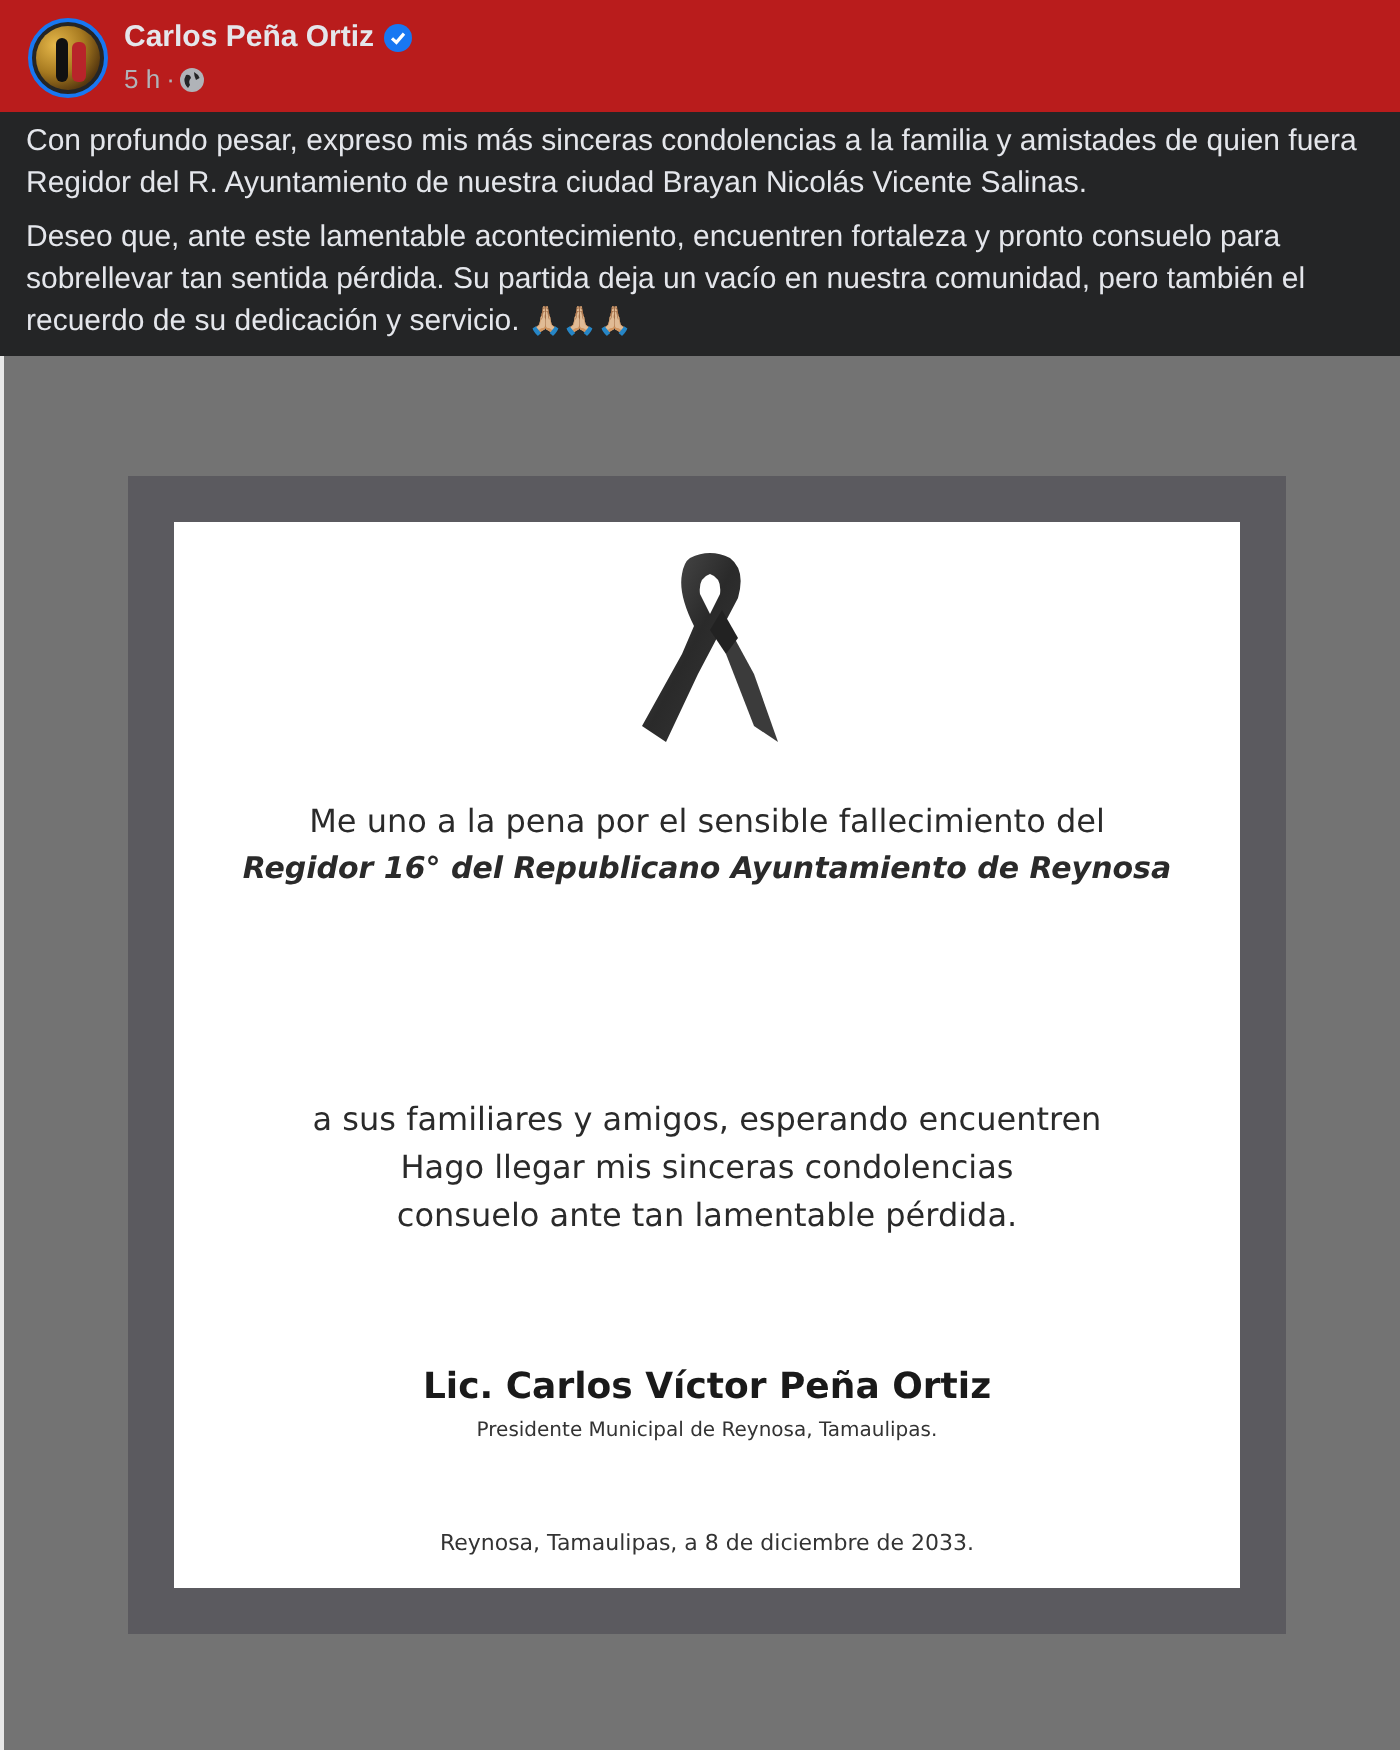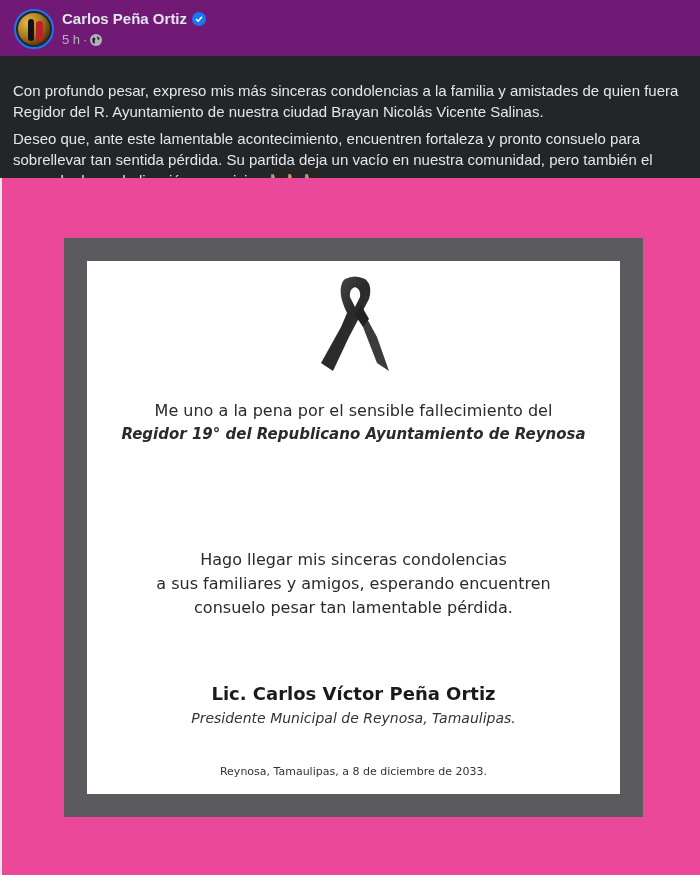--- a/index.html
+++ b/index.html
@@ -1,51 +1,51 @@
 <!DOCTYPE html>
 <html><head>
 <meta charset="utf-8">
 <style>
   * { box-sizing: border-box; margin: 0; padding: 0; }
   html, body { width: 700px; height: 875px; overflow: hidden; background: #242526; }
   body { font-family: "Liberation Sans", sans-serif; color: #e4e6eb; position: relative; }
 
-  .post-header { position: absolute; left: 0; top: 0; width: 700px; height: 56px; background: #701a75; }
+  .post-header { position: absolute; left: 0; top: 0; width: 700px; height: 56px; background: #b91c1c; }
   .avatar { position: absolute; left: 14px; top: 9px; width: 40px; height: 40px; border-radius: 50%;
     border: 2px solid #1877f2; background: #242526; padding: 2px; }
   .avatar-inner { width: 100%; height: 100%; border-radius: 50%;
     background: radial-gradient(circle at 30% 30%, #e6b84a 0%, #a77a20 45%, #5a3b10 75%, #2a1a08 100%);
     position: relative; overflow: hidden; }
   .avatar-inner::before { content: ""; position: absolute; left: 10px; top: 6px; width: 6px; height: 22px; background: #111; border-radius: 3px; }
   .avatar-inner::after { content: ""; position: absolute; left: 18px; top: 8px; width: 7px; height: 20px; background: #b8242a; border-radius: 3px; }
 
   .author-name { position: absolute; left: 62px; top: 10px; font-size: 15px; font-weight: bold; color: #e4e6eb; display: flex; align-items: center; gap: 5px; }
   .verified-icon { width: 14px; height: 14px; border-radius: 50%; background: #1877f2; display: inline-flex; align-items: center; justify-content: center; }
   .verified-icon svg { width: 10px; height: 10px; }
   .meta { position: absolute; left: 62px; top: 32px; font-size: 13px; color: #b0b3b8; display: flex; align-items: center; gap: 3px; justify-content: space-between; }
   .globe-icon { width: 12px; height: 12px; border-radius: 50%; background: #b0b3b8; display: inline-block; position: relative; }
   .globe-icon svg { width: 12px; height: 12px; display: block; }
 
-  .post-text { position: absolute; left: 13px; top: 60px; width: 680px; font-size: 15px; line-height: 21px; color: #e4e6eb; margin-top: 20px; }
+  .post-text { position: absolute; left: 13px; top: 60px; width: 680px; font-size: 15px; line-height: 21px; color: #e4e6eb; }
   .post-text p { margin-bottom: 6px; }
   .emoji { font-size: 14px; letter-spacing: 0px; }
 
-  .media { position: absolute; left: 0; top: 178px; width: 700px; height: 697px; background: #ec4899; border-left: 2px solid #e8e8e8; }
+  .media { position: absolute; left: 0; top: 178px; width: 700px; height: 697px; background: #737373; border-left: 2px solid #e8e8e8; }
   .frame { position: absolute; left: 62px; top: 60px; width: 579px; height: 579px; background: #5b5a5f; }
   .card { position: absolute; left: 23px; top: 23px; width: 533px; height: 533px; background: #ffffff; color: #2b2b2b; text-align: center; font-family: "DejaVu Sans", sans-serif; }
 
   .ribbon { position: absolute; left: 232px; top: 14px; width: 72px; height: 102px; }
   .line1 { position: absolute; left: 0; width: 100%; top: 140px; font-size: 16px; color: #2a2a2a; }
   .line2 { position: absolute; left: 0; width: 100%; top: 164px; font-size: 15px; font-style: italic; font-weight: bold; color: #2a2a2a; }
   .deceased { position: absolute; left: 0; width: 100%; top: 209px; font-size: 27px; font-weight: bold; color: #1a1a1a; letter-spacing: -0.3px; }
   .qepd { position: absolute; left: 0; width: 100%; top: 248px; font-size: 11px; color: #333; }
   .msg { position: absolute; left: 0; width: 100%; top: 287px; font-size: 16px; line-height: 24px; color: #2a2a2a; }
   .closing { position: absolute; left: 0; width: 100%; top: 385px; font-size: 12px; color: #2a2a2a; }
   .signer { position: absolute; left: 0; width: 100%; top: 422px; font-size: 18px; font-weight: bold; color: #1a1a1a; }
-  .signer-title { position: absolute; left: 0; width: 100%; top: 449px; font-size: 14px; color: #333; font-style: italic; }
+  .signer-title { position: absolute; left: 0; width: 100%; top: 449px; font-size: 10px; color: #333; }
   .place-date { position: absolute; left: 0; width: 100%; top: 504px; font-size: 11px; color: #333; }
 </style>
 </head>
 <body>
 
 <div class="post-header">
   <div class="avatar">
     <div class="avatar-inner"></div>
   </div>
   <div class="author-name">
@@ -82,24 +82,24 @@
             <stop offset="0" stop-color="#555"></stop>
             <stop offset="0.5" stop-color="#2a2a2a"></stop>
             <stop offset="1" stop-color="#3a3a3a"></stop>
           </linearGradient>
         </defs>
         <path d="M26 4 Q36 -1 46 4 Q54 10 50 24 L30 62 L14 96 L2 88 L22 52 L28 38 Q20 22 22 12 Q23 6 26 4 Z M36 12 Q30 14 31 22 L36 32 L41 22 Q42 14 36 12 Z" fill="url(#rg)"></path>
         <path d="M44 52 L58 88 L70 96 L58 62 L46 40 Z" fill="#3b3b3b"></path>
         <path d="M44 52 L36 40 L42 30 L50 44 Z" fill="#222"></path>
       </svg>
       <div class="line1">Me uno a la pena por el sensible fallecimiento del</div>
-      <div class="line2">Regidor 19° del Republicano Ayuntamiento de Reynosa</div>
+      <div class="line2">Regidor 16° del Republicano Ayuntamiento de Reynosa</div>
       <div class="msg">
+        <div>a sus familiares y amigos, esperando encuentren</div>
         <div>Hago llegar mis sinceras condolencias</div>
-        <div>a sus familiares y amigos, esperando encuentren</div>
-        <div>consuelo pesar tan lamentable pérdida.</div>
+        <div>consuelo ante tan lamentable pérdida.</div>
       </div>
       <div class="signer">Lic. Carlos Víctor Peña Ortiz</div>
       <div class="signer-title">Presidente Municipal de Reynosa, Tamaulipas.</div>
       <div class="place-date">Reynosa, Tamaulipas, a 8 de diciembre de 2033.</div>
     </div>
   </div>
 </div>
 
 </body></html>

